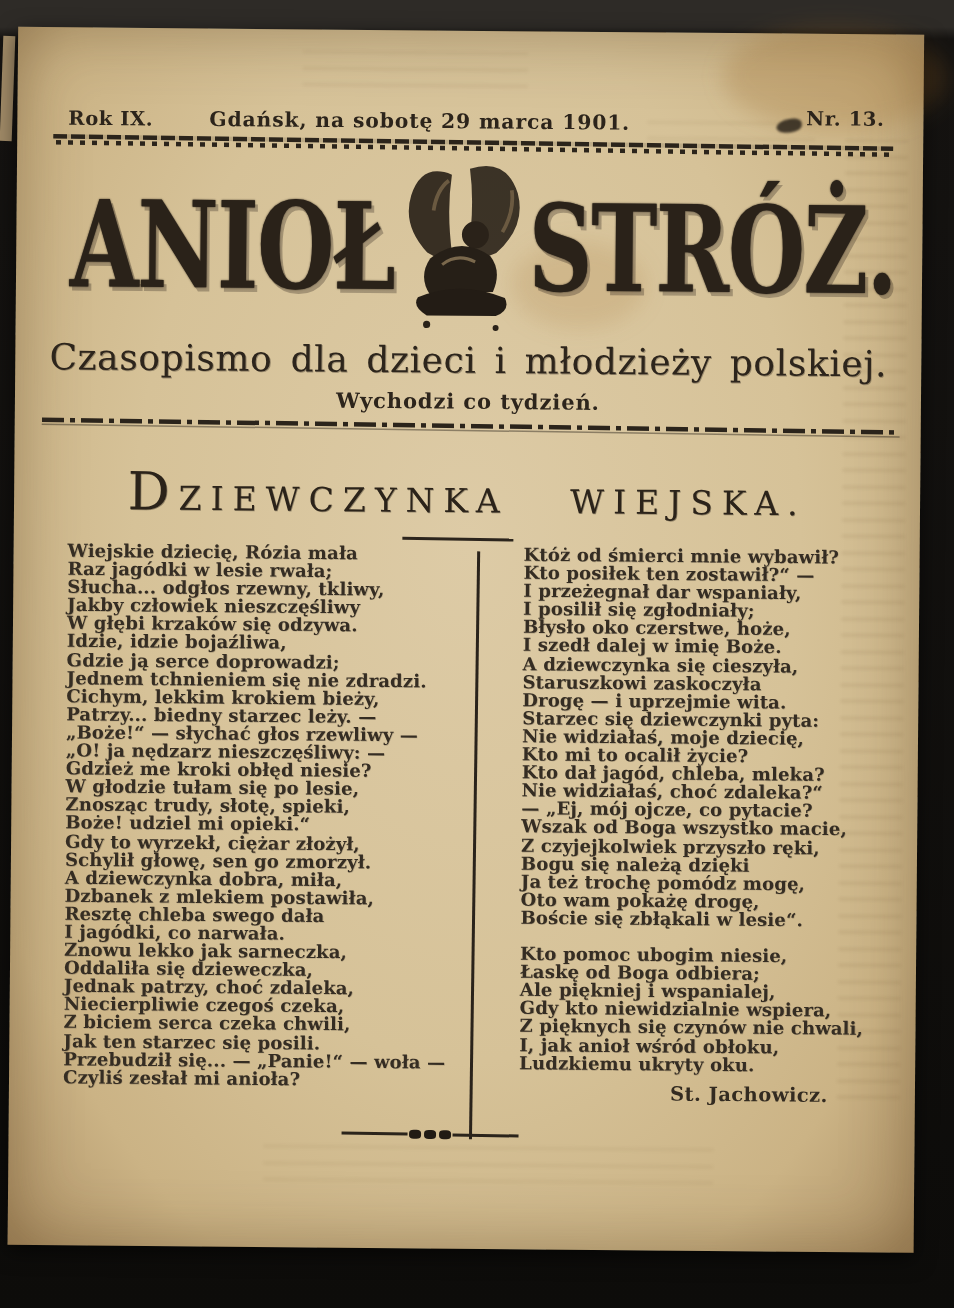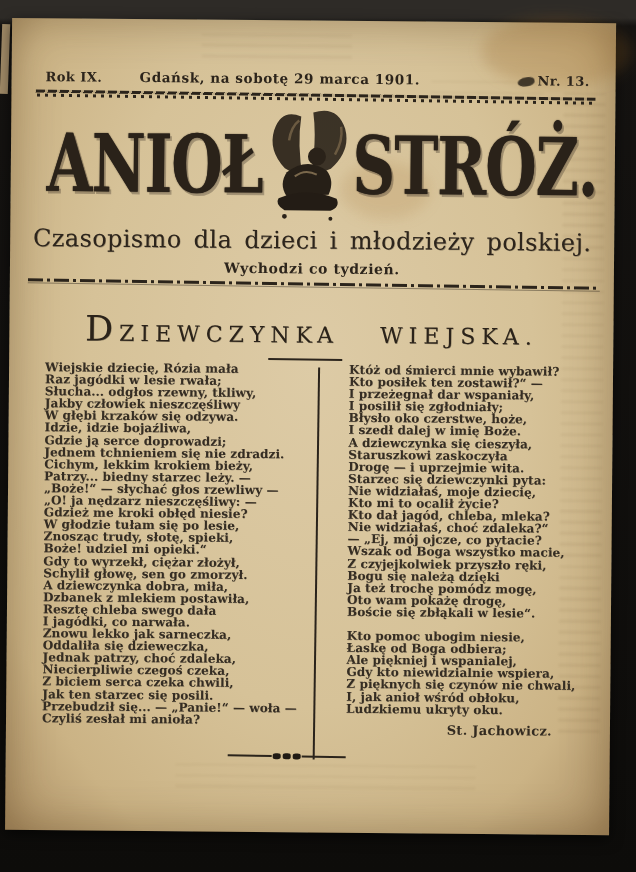--- a/index.html
+++ b/index.html
@@ -16,21 +16,21 @@
     transform:rotate(.5deg);transform-origin:40% 30%;
   }
   .ghost{position:absolute;pointer-events:none;filter:blur(1.2px);}
   .ghost-lines{background:repeating-linear-gradient(0deg,rgba(112,86,50,.20) 0 2.5px,transparent 2.5px 11px);}
   .stain{position:absolute;border-radius:50%;filter:blur(7px);pointer-events:none;}
 
   
   .header-row{position:absolute;top:50px;left:34px;right:26px;display:flex;align-items:baseline;
     font-size:13px;font-weight:bold;color:#2c241b;letter-spacing:.4px;}
   .dateline{margin:0 auto;transform:translateX(-30px);font-size:13.5px;letter-spacing:.6px;}
-  .issue{display:flex;align-items:center;}
+  .issue{display:flex;align-items:flex-end;}
   .ink-smudge{display:inline-block;width:17px;height:9px;background:#2b241b;border-radius:60% 40% 50% 50%;
     opacity:.85;filter:blur(.7px);margin-right:3px;transform:translateY(1px) rotate(-8deg);}
 
   .rule-beaded{position:absolute;top:73px;left:24px;right:20px;height:7px;transform:rotate(.35deg);}
   .rule-beaded .bar{height:3px;background:repeating-linear-gradient(90deg,#2b241b 0 9px,rgba(43,36,27,.15) 9px 12px);}
   .rule-beaded .dots{height:3px;margin-top:1px;
     background:repeating-linear-gradient(90deg,transparent 0 2px,#2b241b 2px 5px,transparent 5px 8px);}
 
   
   .masthead{position:absolute;top:86px;left:38px;right:36px;height:118px;

